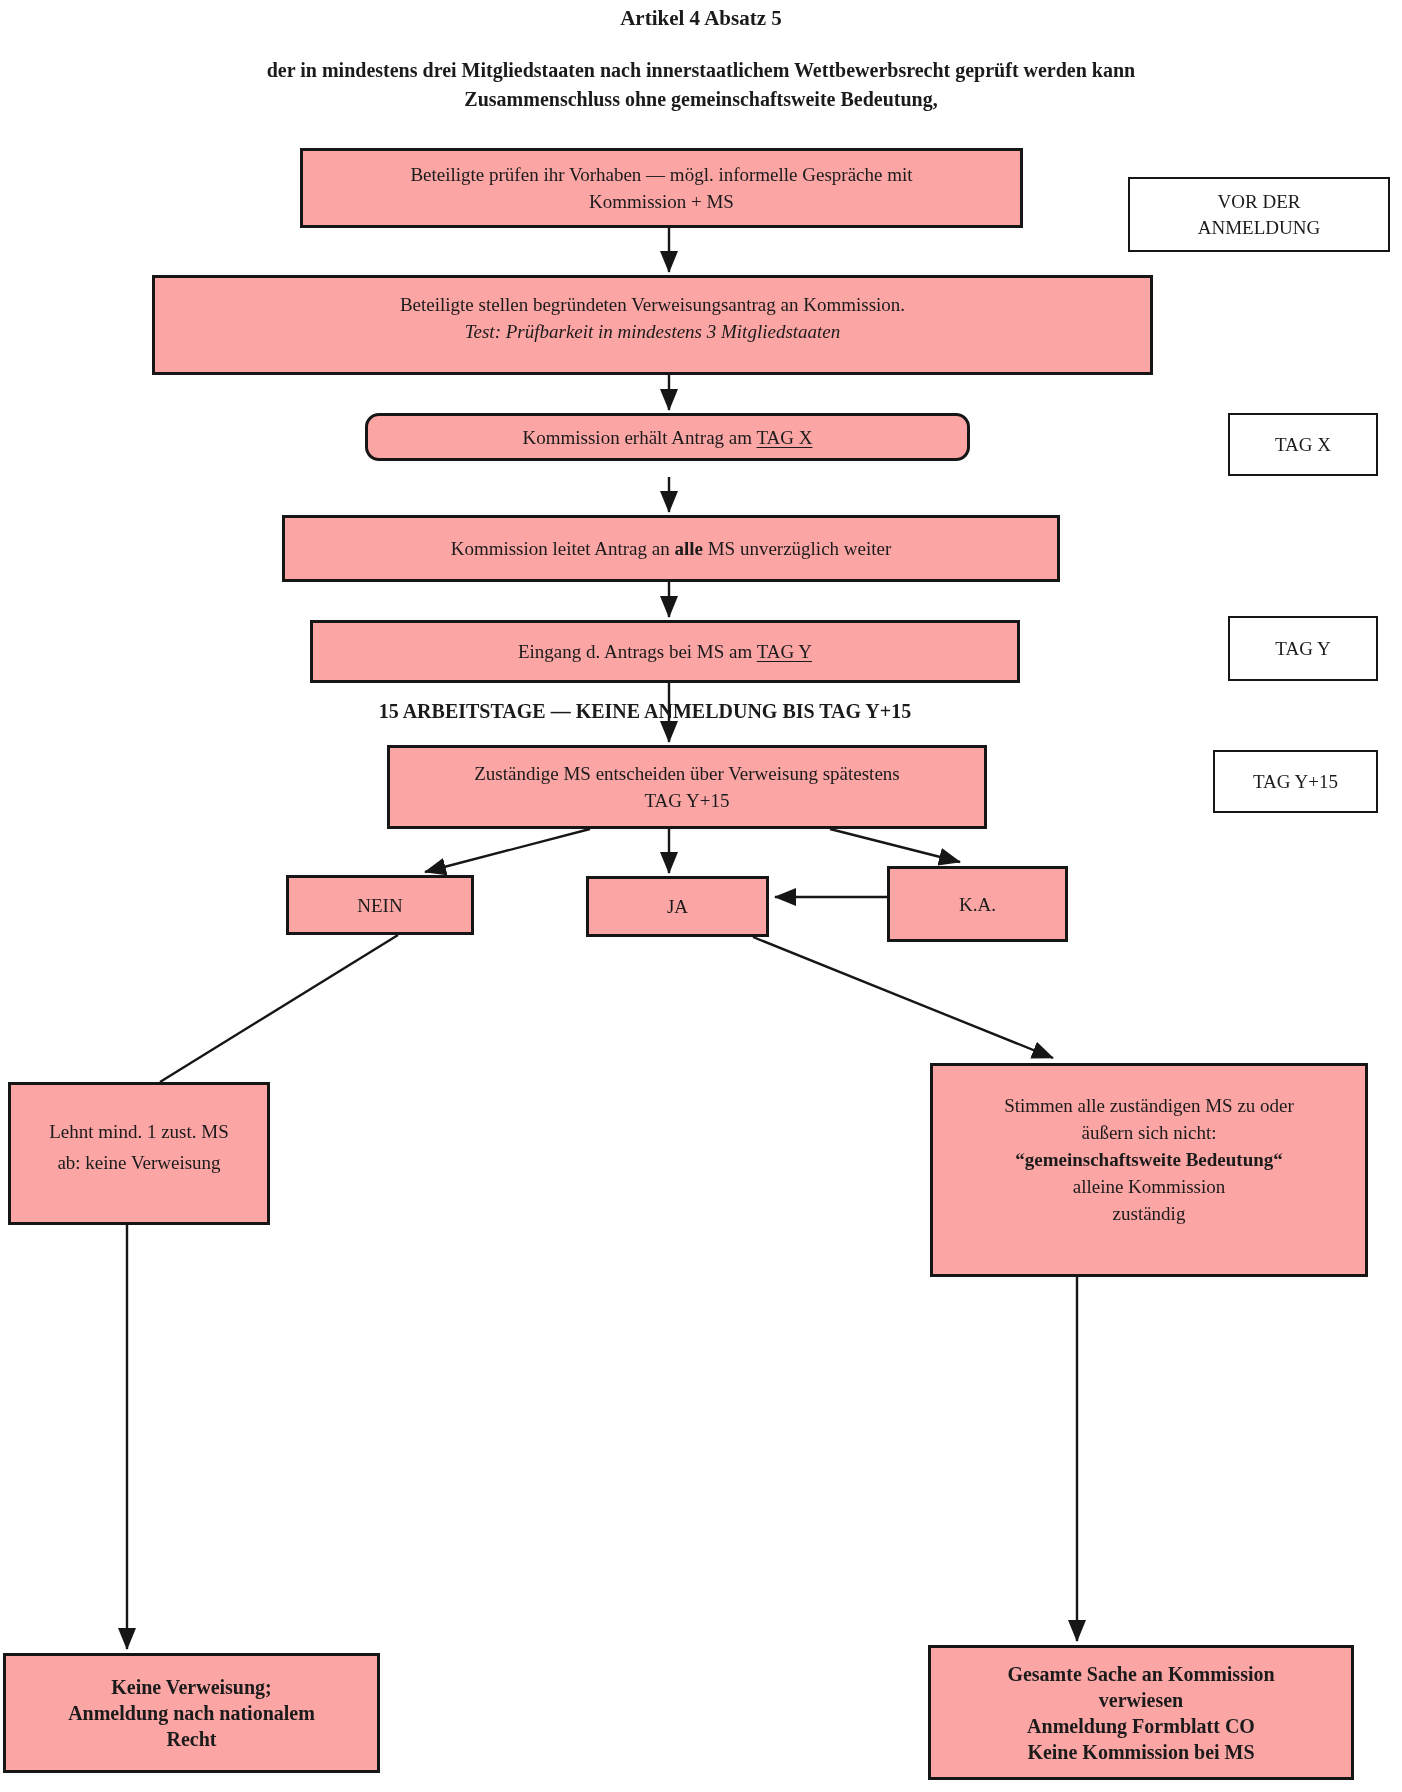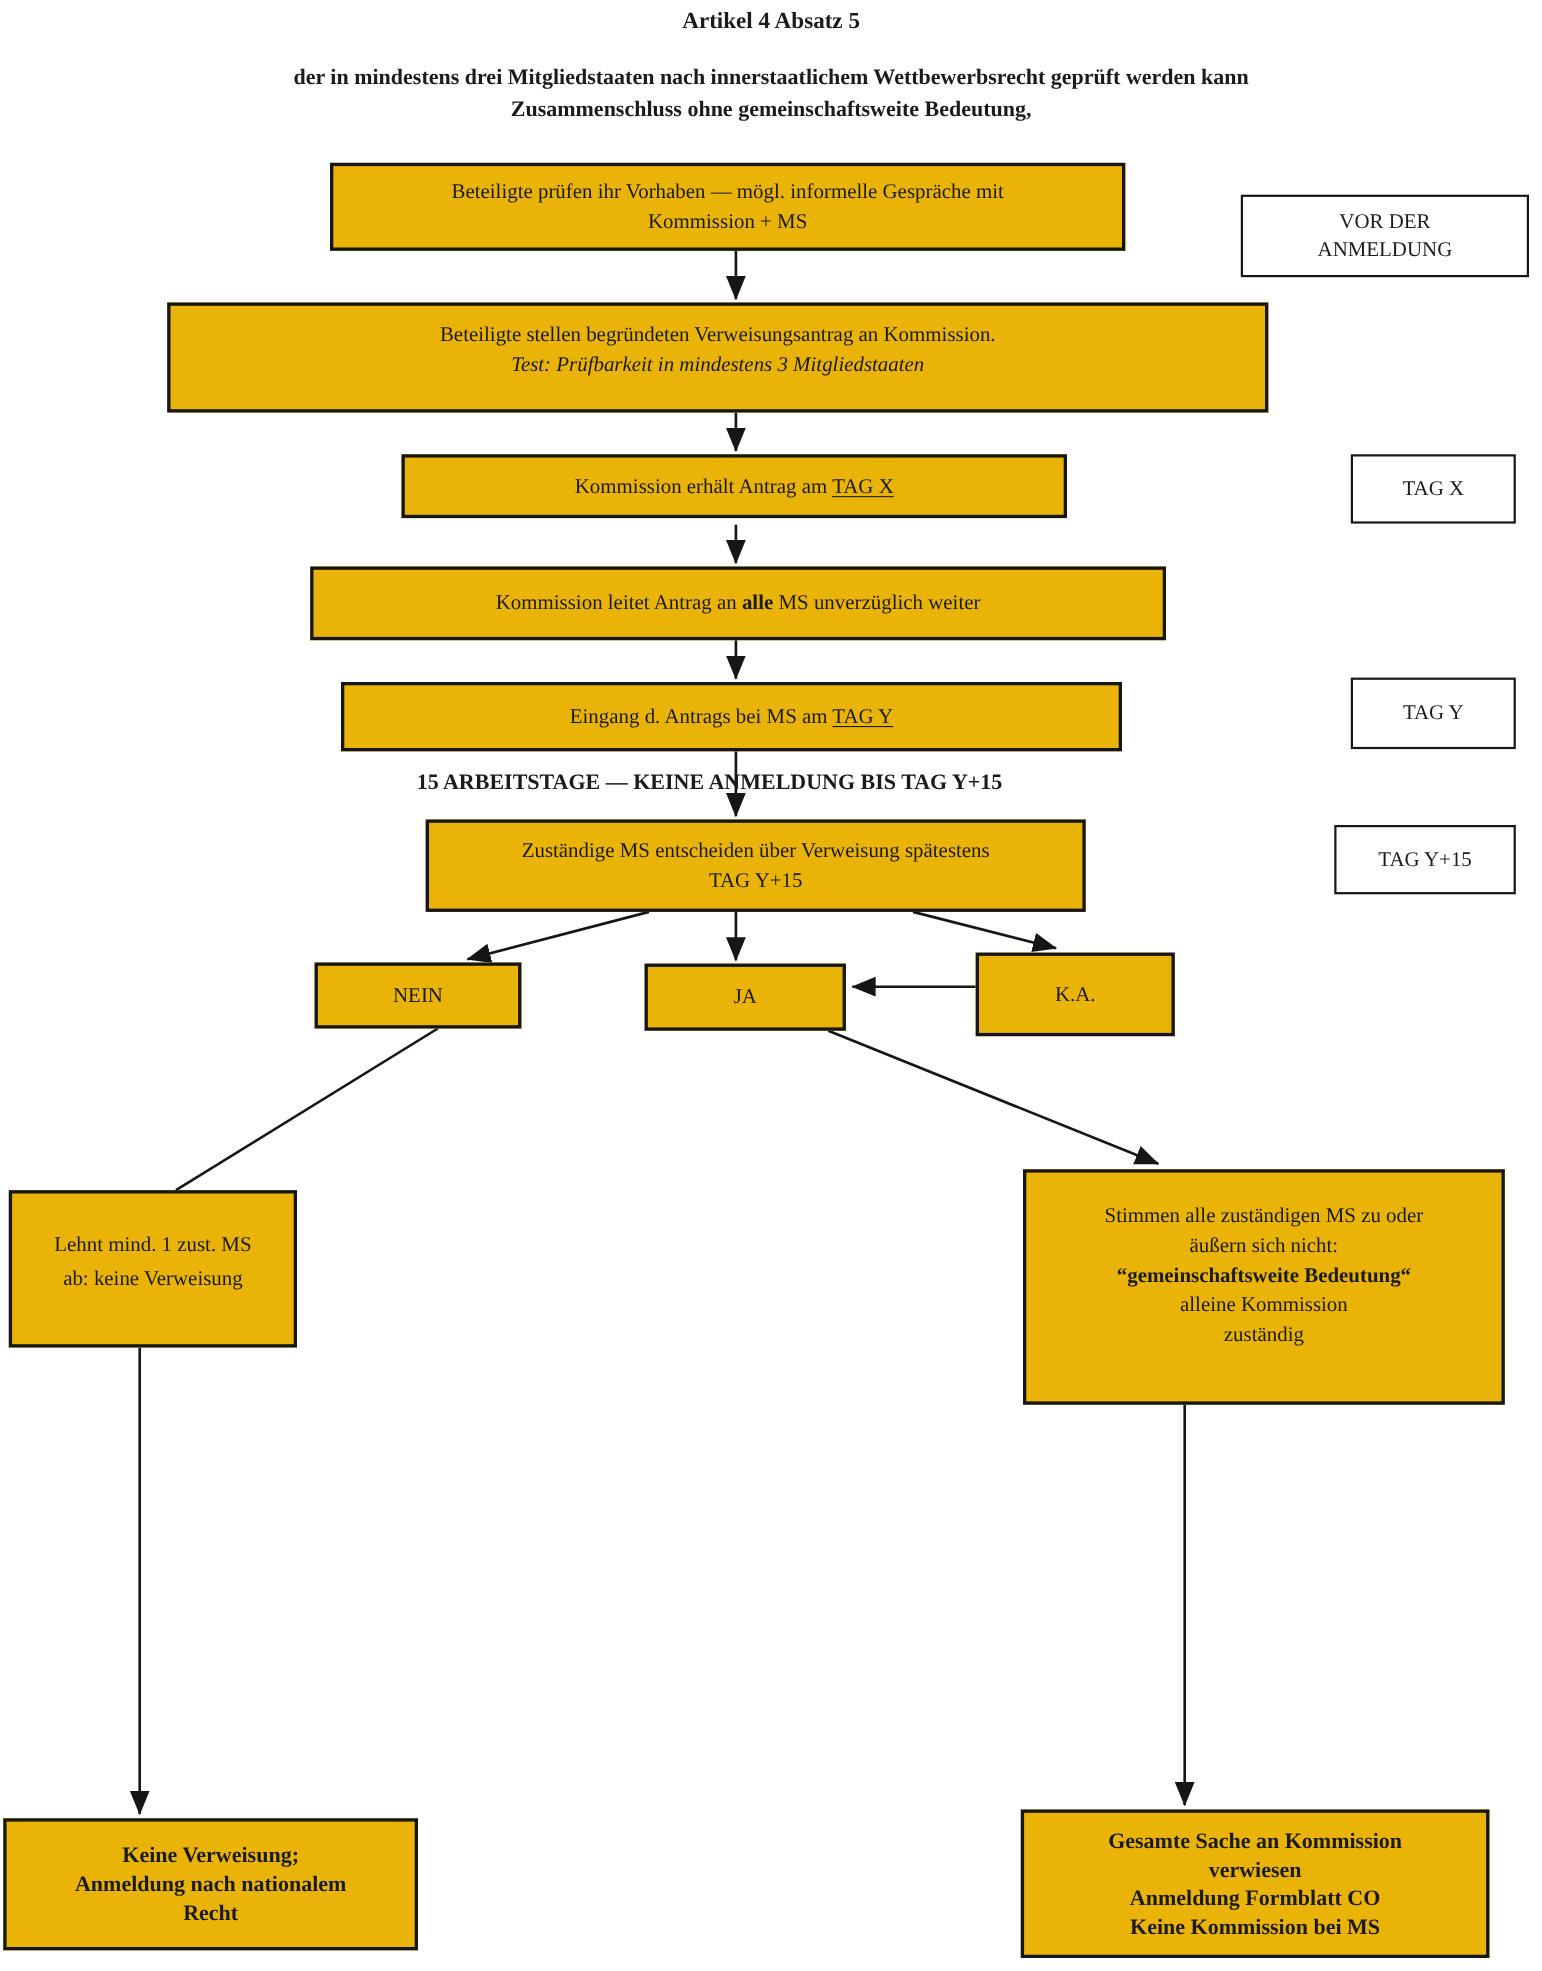--- a/index.html
+++ b/index.html
@@ -8,33 +8,33 @@
     font-family:"Liberation Serif","DejaVu Serif",serif;color:#1b1b1b;
     overflow:hidden;
   }
   .arrows{position:absolute;left:0;top:0;z-index:0;}
   .layer{position:absolute;z-index:1;left:0;top:0;width:100%;height:100%;pointer-events:none;}
   .layer > *{pointer-events:auto;}
   .hdr{position:absolute;width:100%;text-align:center;font-weight:bold;}
   .title{top:6px;font-size:21px;}
   .subtitle{top:56px;font-size:20px;line-height:29px;}
   .box{
-    position:absolute;border:3px solid #161616;background:#eab308;
+    position:absolute;border:3px solid #161616;background:#fca5a5;
     display:flex;flex-direction:column;align-items:center;justify-content:center;
     text-align:center;font-size:19px;line-height:27px;box-sizing:border-box;
   }
   .sidebox{
     position:absolute;border:2px solid #161616;background:#fff;
     display:flex;flex-direction:column;align-items:center;justify-content:center;
     text-align:center;font-size:19px;line-height:26px;box-sizing:border-box;
   }
   .b-examine{left:300px;top:148px;width:723px;height:80px;}
   .b-vor{left:1128px;top:177px;width:262px;height:75px;}
   .b-request{left:152px;top:275px;width:1001px;height:100px;justify-content:flex-start;padding-top:13px;}
-  .b-receive{left:365px;top:413px;width:605px;height:58px;}
+  .b-receive{left:365px;top:413px;width:605px;height:48px;border-radius:14px;}
   .b-tagx{left:1228px;top:413px;width:150px;height:63px;}
   .b-forward{left:282px;top:515px;width:778px;height:67px;}
   .b-arrival{left:310px;top:620px;width:710px;height:63px;}
   .b-tagy{left:1228px;top:616px;width:150px;height:65px;}
   .note{
     position:absolute;left:0;top:700px;width:1290px;text-align:center;
     font-weight:bold;font-size:20px;
   }
   .b-decide{left:387px;top:745px;width:600px;height:84px;}
   .b-tagy15{left:1213px;top:750px;width:165px;height:63px;}

